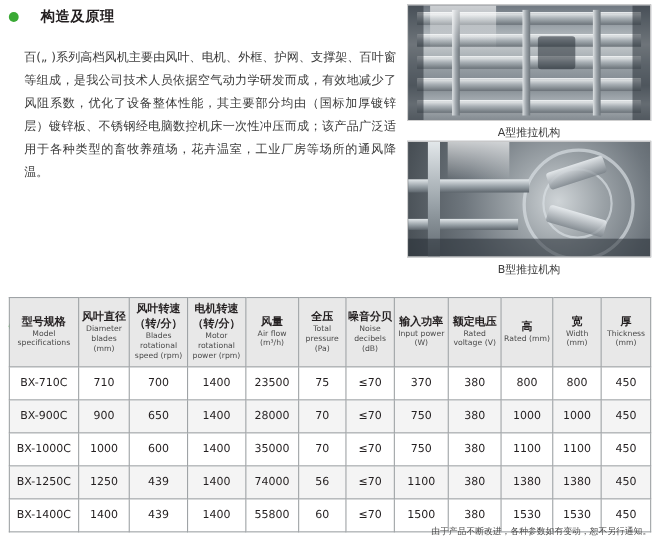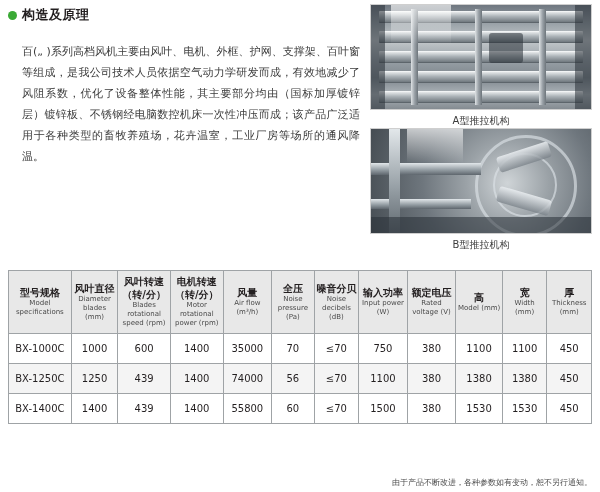--- a/index.html
+++ b/index.html
@@ -19,21 +19,21 @@
     position: relative;
     width: 600px;
     height: 492px;
   }
 
   
   .section-heading {
     position: absolute;
     display: flex;
     align-items: center;
-    gap: 5px;
+    gap: 20px;
     font-size: 13px;
     font-weight: bold;
     color: #231f20;
     letter-spacing: 0.5px;
   }
   .bullet {
     width: 9px;
     height: 9px;
     border-radius: 50%;
     background: #3aa935;
@@ -272,49 +272,77 @@
         <th>
           <span class="th-cn">电机转速（转/分）</span>
           <span class="th-en">Motor rotational power (rpm)</span>
         </th>
         <th>
           <span class="th-cn">风量</span>
           <span class="th-en">Air flow (m³/h)</span>
         </th>
         <th>
           <span class="th-cn">全压</span>
-          <span class="th-en">Noise pressure (Pa)</span>
+          <span class="th-en">Total pressure (Pa)</span>
         </th>
         <th>
           <span class="th-cn">噪音分贝</span>
           <span class="th-en">Noise decibels (dB)</span>
         </th>
         <th>
           <span class="th-cn">输入功率</span>
           <span class="th-en">Input power (W)</span>
         </th>
         <th>
           <span class="th-cn">额定电压</span>
           <span class="th-en">Rated voltage (V)</span>
         </th>
         <th>
           <span class="th-cn">高</span>
-          <span class="th-en">Model (mm)</span>
+          <span class="th-en">Rated (mm)</span>
         </th>
         <th>
           <span class="th-cn">宽</span>
           <span class="th-en">Width (mm)</span>
         </th>
         <th>
           <span class="th-cn">厚</span>
           <span class="th-en">Thickness (mm)</span>
         </th>
       </tr>
     </thead>
     <tbody>
+      <tr>
+        <td class="model">BX-710C</td>
+        <td>710</td>
+        <td>700</td>
+        <td>1400</td>
+        <td>23500</td>
+        <td>75</td>
+        <td>≤70</td>
+        <td>370</td>
+        <td>380</td>
+        <td>800</td>
+        <td>800</td>
+        <td>450</td>
+      </tr>
+      <tr>
+        <td class="model">BX-900C</td>
+        <td>900</td>
+        <td>650</td>
+        <td>1400</td>
+        <td>28000</td>
+        <td>70</td>
+        <td>≤70</td>
+        <td>750</td>
+        <td>380</td>
+        <td>1000</td>
+        <td>1000</td>
+        <td>450</td>
+      </tr>
       <tr>
         <td class="model">BX-1000C</td>
         <td>1000</td>
         <td>600</td>
         <td>1400</td>
         <td>35000</td>
         <td>70</td>
         <td>≤70</td>
         <td>750</td>
         <td>380</td>

